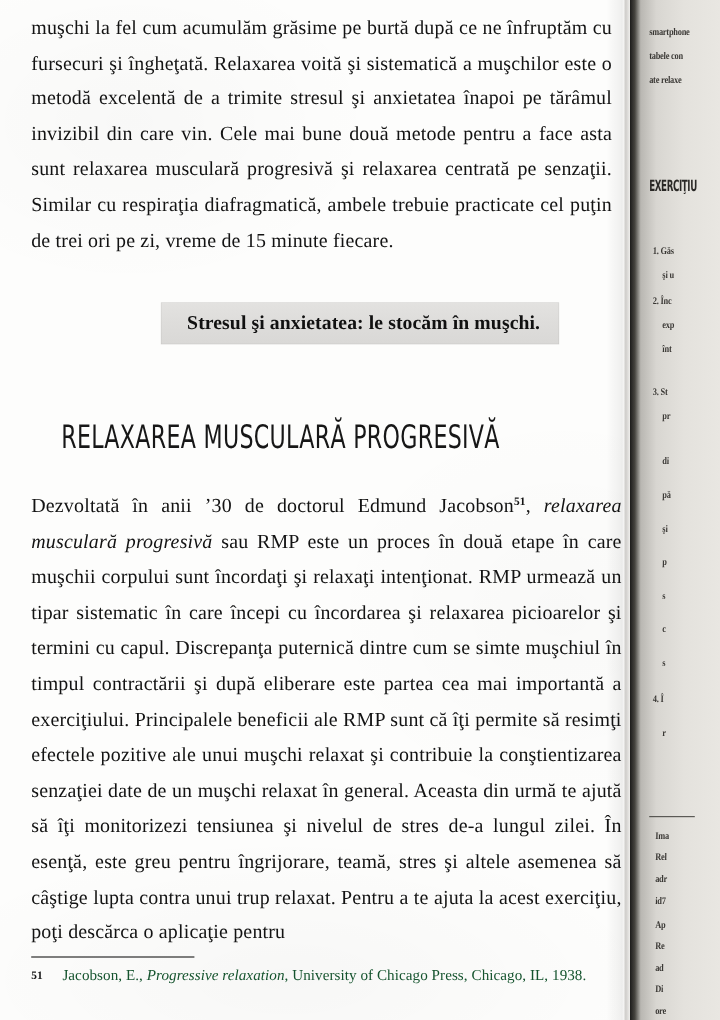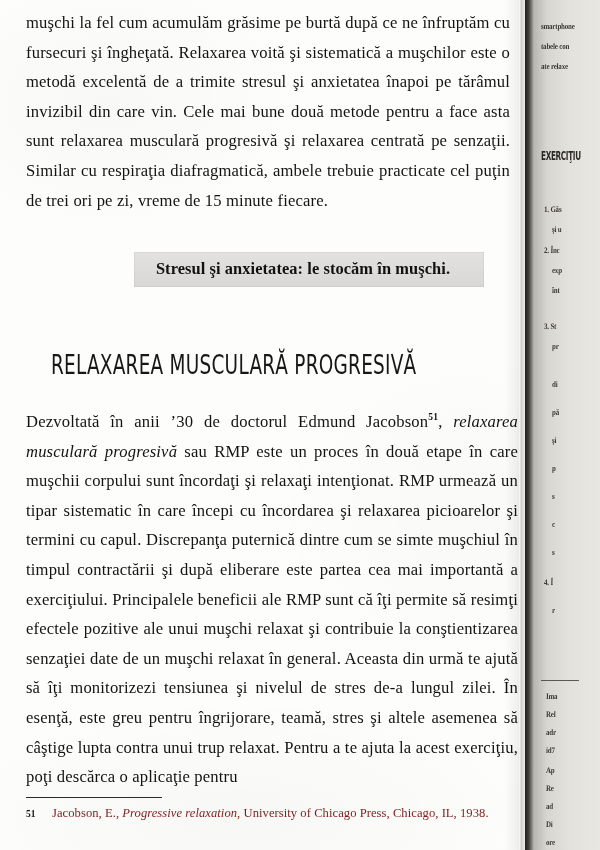--- a/index.html
+++ b/index.html
@@ -67,21 +67,21 @@
     top: 8px;
     width: 484px;
   }
 
   
   .callout {
     position: absolute;
     left: 108px;
     top: 252px;
     width: 318px;
-    padding: 7px 22px 8px 10px;
+    padding: 7px 4px 8px 10px;
     background: linear-gradient(180deg, #e3e2e0 0%, #dedddb 45%, #d9d8d6 100%);
     box-shadow: 0 0 0 0.5px rgba(0,0,0,0.09) inset;
   }
   .callout-text {
     margin: 0;
     font-size: 16.4px;
     line-height: 20px;
     font-weight: 700;
     color: #111;
     text-align: center;
@@ -138,21 +138,21 @@
     font-size: 9.5px;
     font-weight: 700;
     line-height: 17px;
     padding-top: 1px;
     color: #161616;
   }
   .footnote-text {
     flex: 1;
     font-size: 12.6px;
     line-height: 17px;
-    color: #7f1d1d;
+    color: #14532d;
     text-align: left;
     letter-spacing: 0.004em;
   }
   .footnote-text .ital { font-style: italic; }
 
   
   .facing-gutter {
     position: absolute;
     left: 519px;
     top: 0;

